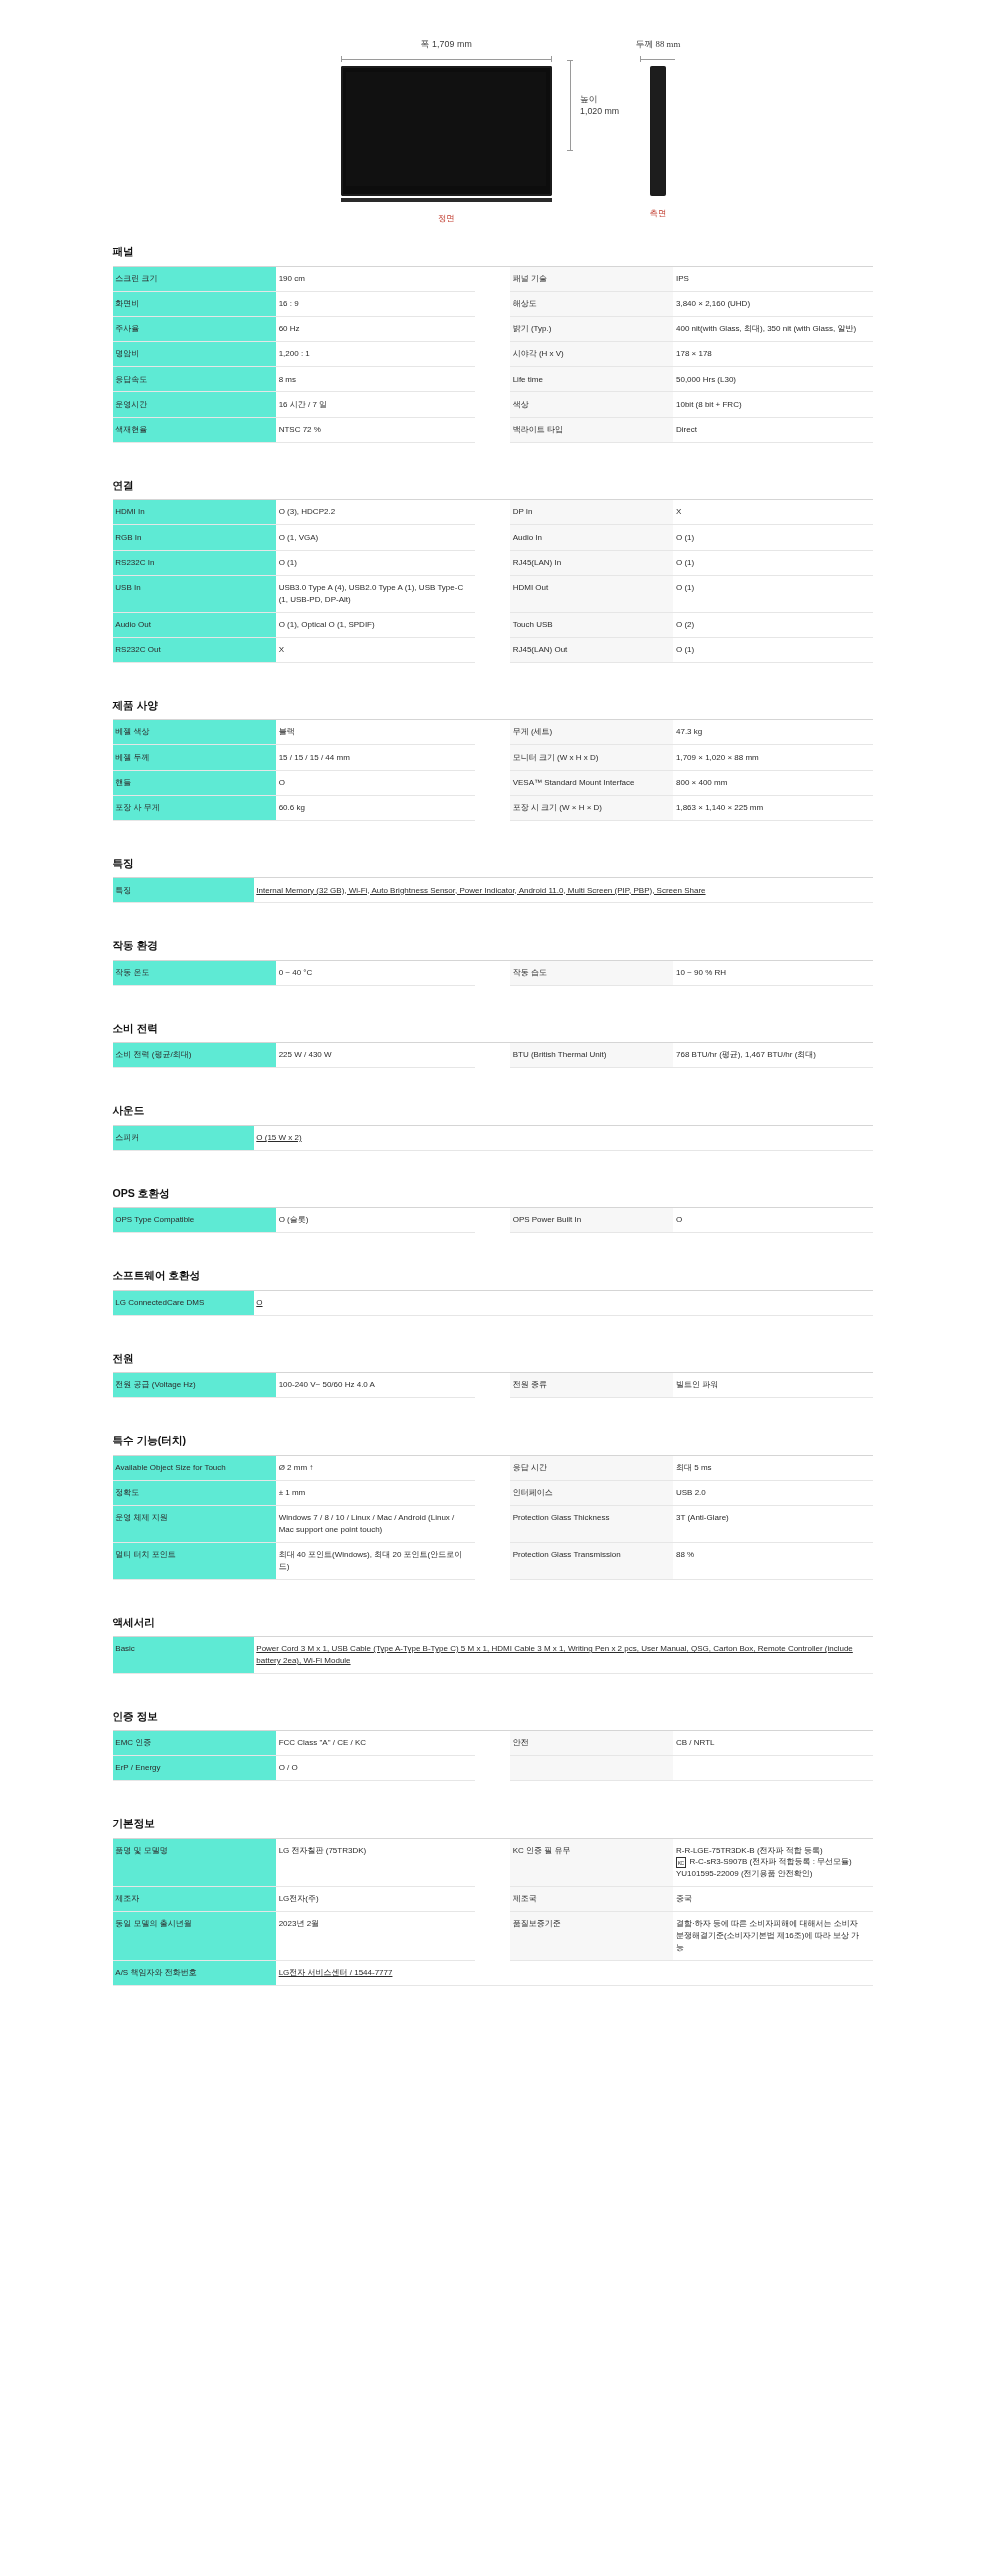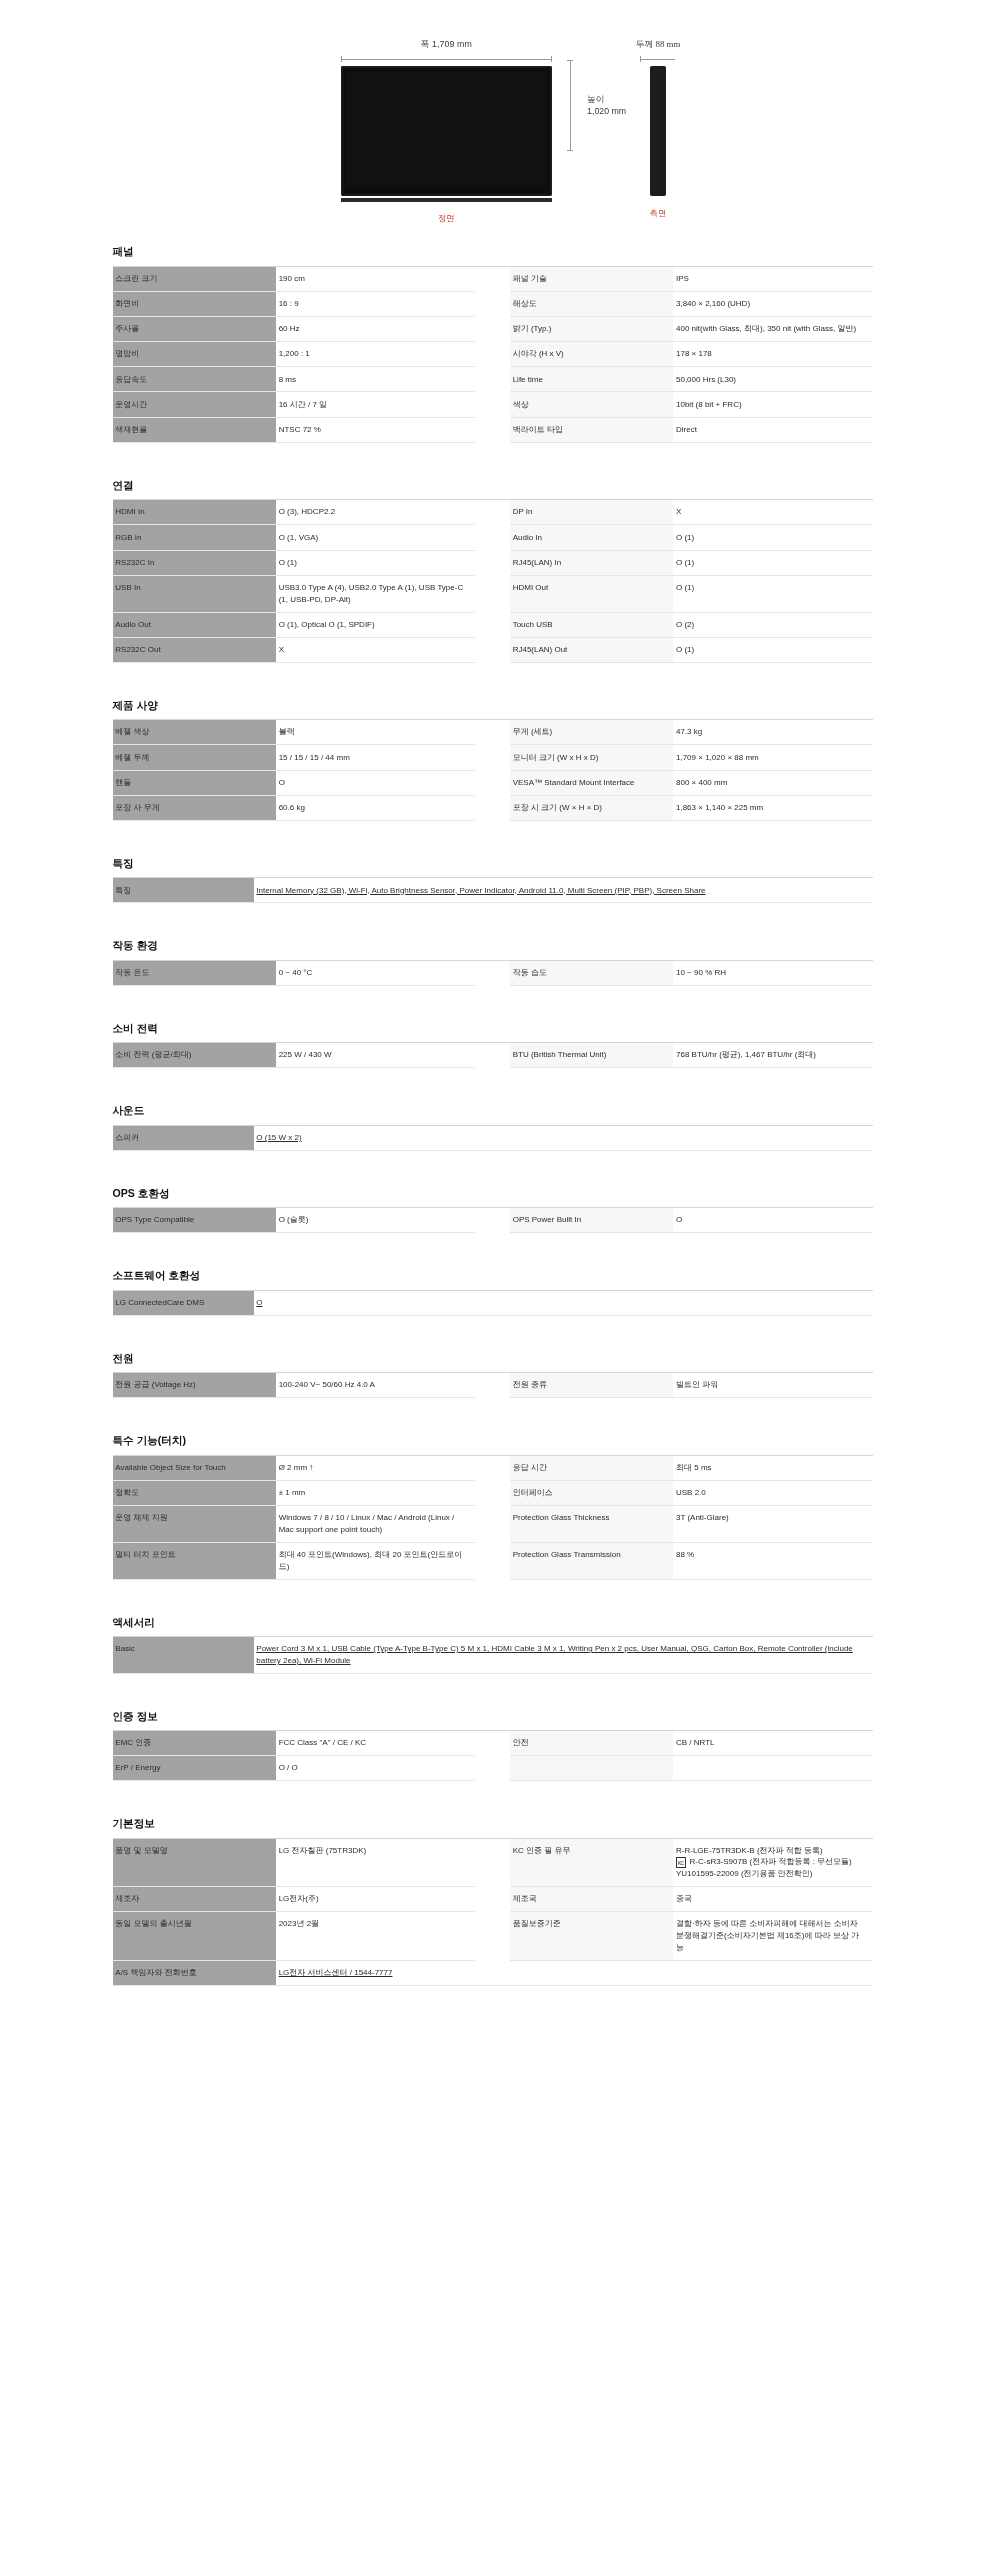--- a/index.html
+++ b/index.html
@@ -120,21 +120,21 @@
     left: 0; top: 0.7px; bottom: 0.7px;
     border-left: 0.7px solid #9a9a9a;
   }
   .height-annot {
     position: absolute;
     left: 220px;
     top: 21px;
     width: 84px;
     display: flex;
     align-items: center;
-    gap: 8px;
+    gap: 1px;
   }
   .height-line {
     position: relative;
     width: 18.3px;
     height: 91px;
   }
   .height-line::before {
     content: "";
     position: absolute;
     left: 50%; top: 0; bottom: 0;
@@ -182,21 +182,21 @@
   }
   table.spec td {
     border-bottom: 0.7px solid #e6e6e6;
     padding: 6.3px 7px 6.3px 2.8px;
     font-size: 8px;
     color: #2b2b2b;
     vertical-align: top;
     line-height: 1.45;
   }
   td.label {
-    background: #a3a3a3;
+    background: #5eead4;
     width: 141px;
     color: #1a1a1a;
     padding-left: 7px;
   }
   td.value { width: 172px; padding-left: 8.4px; }
   td.gap { width: 30px; border-bottom: none !important; background: #fff; }
   td.label-2 { background: #f7f7f7; width: 141px; padding-left: 7px; }
   td.value-2 { width: 172px; padding-left: 8.4px; }
   tr.full td.value { width: auto; text-decoration: underline; }
   .kc-mark {

